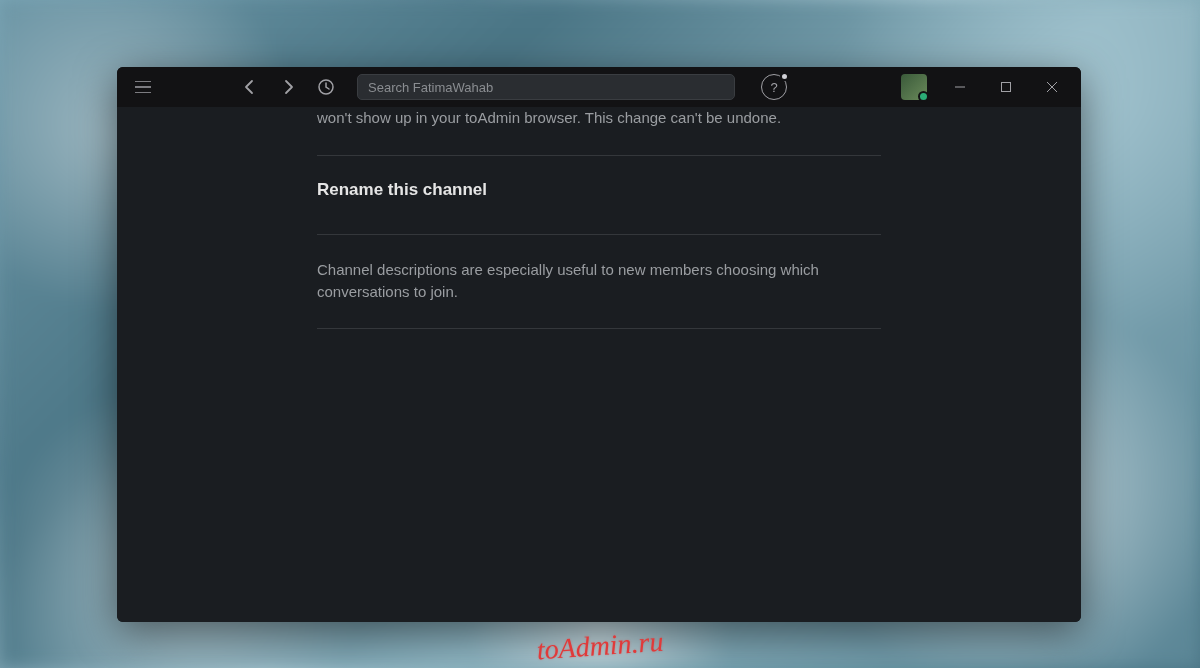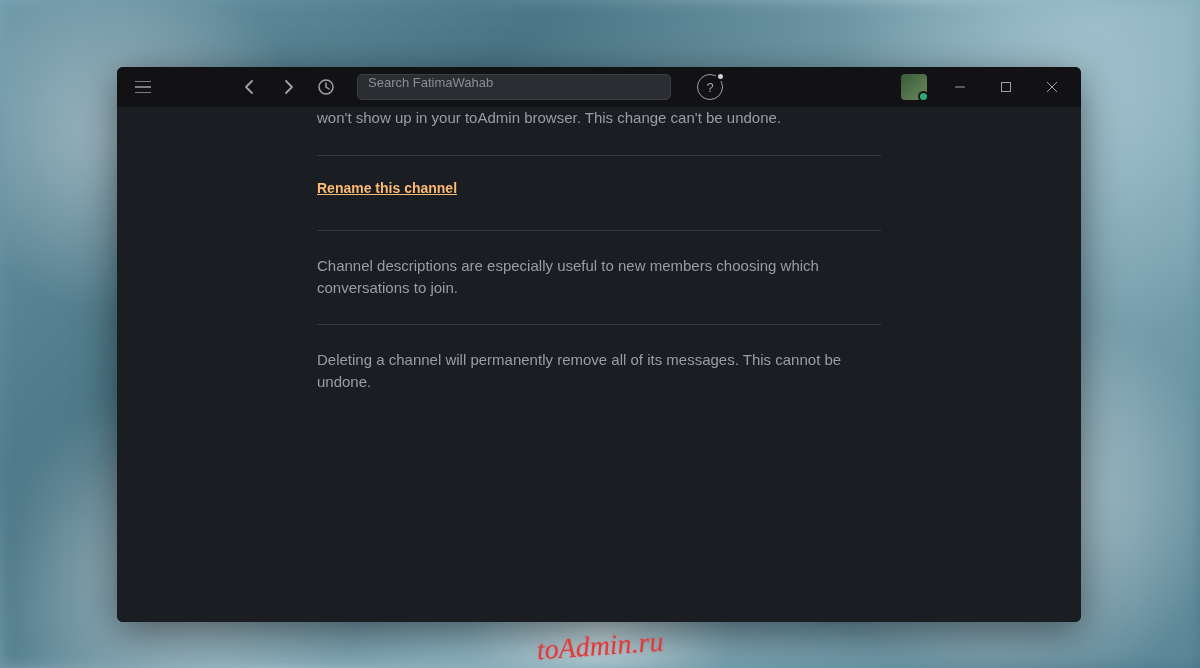--- a/index.html
+++ b/index.html
@@ -54,27 +54,27 @@
 .nav-btn {
   width: 34px; height: 34px;
   display: flex; align-items: center; justify-content: center;
   color: #a0a0a5;
   cursor: pointer;
   border-radius: 4px;
 }
 .nav-group { display: flex; align-items: center; margin-left: 70px; gap: 4px; }
 .search-box {
   margin-left: 10px;
-  width: 314px;
+  width: 378px;
   height: 26px;
   background: #2a2d31;
   border: 1px solid #3a3d41;
   border-radius: 5px;
   display: flex;
-  align-items: flex-start;
+  align-items: center;
   padding: 0 10px;
   color: #8a8d91;
   font-size: 13px;
 }
 .help-btn {
   margin-left: 22px;
   width: 26px; height: 26px;
   border: 1.5px solid #a0a0a5;
   border-radius: 50%;
   display: flex; align-items: center; justify-content: center;
@@ -145,25 +145,24 @@
   padding: 0 200px 0 200px;
   overflow: hidden;
 }
 .option-block {
   border-bottom: 1px solid #34373b;
   padding: 24px 0 26px;
 }
 .option-block:last-child { border-bottom: none; }
 .option-block.trail { padding-top: 0; }
 .option-title {
-  color: #fdba74;
-  font-size: 14px;
+  color: #e5e5e5;
+  font-size: 17px;
   font-weight: 700;
   margin-bottom: 8px;
-  text-decoration: underline;
 }
 .option-desc {
   color: #9a9da1;
   font-size: 15px;
   line-height: 1.45;
 }
 .watermark {
   position: absolute;
   left: 50%;
   bottom: 6px;
@@ -244,19 +243,18 @@
       <div class="option-block trail">
         <div class="option-desc">won't show up in your toAdmin browser. This change can't be undone.</div>
       </div>
       <div class="option-block">
         <div class="option-title">Rename this channel</div>
       </div>
       <div class="option-block">
         <div class="option-desc">Channel descriptions are especially useful to new members choosing which conversations to join.</div>
       </div>
       <div class="option-block">
-        <div class="option-desc">Deleting a channel will permanently remove all of its messages. This cannot be undone.</div>
       </div>
     </div>
   </div>
 </div>
 
 <div class="watermark">toAdmin.ru</div>
 
 </body></html>

